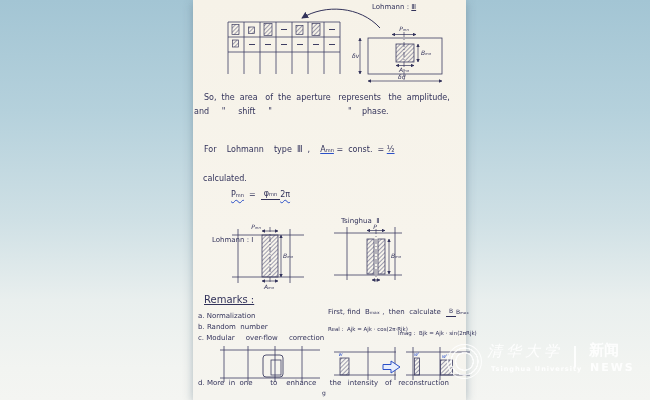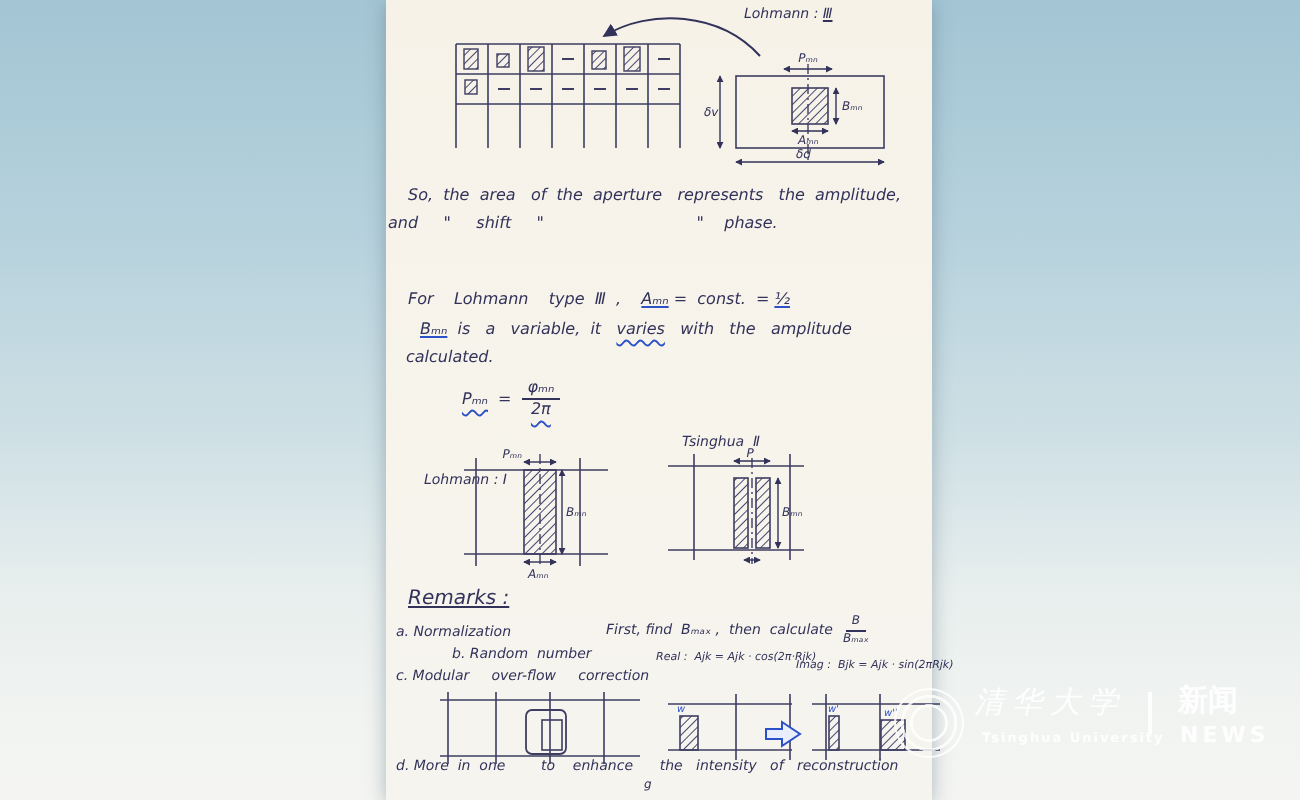--- a/index.html
+++ b/index.html
@@ -2,31 +2,31 @@
 <html><head>
 <meta charset="utf-8">
 <style>
   html,body{margin:0;padding:0;}
   .stage{position:relative;width:650px;height:400px;overflow:hidden;
     background:linear-gradient(180deg,#a3c5d4 0%,#b5d1dc 28%,#cfe0e5 55%,#e9efee 75%,#f2f4f1 92%,#f4f5f2 100%);
     font-family:"DejaVu Sans",sans-serif;}
   .paper{position:absolute;left:193px;top:0;width:273px;height:400px;
     background:linear-gradient(180deg,#f6f2e8 0%,#f7f4ec 60%,#f5f4ef 100%);
     box-shadow:0 2px 9px rgba(84,108,124,.45);}
-  .hw{position:absolute;font-style:italic;color:#32325a;white-space:pre;
+  .hw{position:absolute;color:#32325a;white-space:pre;
     font-family:"DejaVu Sans",sans-serif;line-height:1.25;}
   .f85{font-size:8px;}
   .f8{font-size:10px;}
   .f7{font-size:7px;}
   .f6{font-size:6px;}
   .f55{font-size:5.5px;}
   .u-ink{text-decoration:underline;text-decoration-thickness:.8px;text-decoration-skip-ink:none;}
   .u-blue{text-decoration:underline #2b50c8;text-decoration-thickness:1px;text-decoration-skip-ink:none;}
   .u-wavy{text-decoration:underline wavy #2b50c8;text-decoration-thickness:.8px;text-underline-offset:2px;text-decoration-skip-ink:none;}
-  .frac{display:inline-flex;flex-direction:column;align-items:center;line-height:1.05;vertical-align:middle;}
+  .frac{display:inline-flex;flex-direction:row;line-height:1.05;vertical-align:middle;}
   .frac .num{border-bottom:1px solid #32325a;padding:0 3px 1px;}
   .frac .den{padding-top:1px;}
   .formula-row{display:flex;align-items:center;gap:5px;}
   svg{position:absolute;overflow:visible;}
   svg text{font-family:"DejaVu Sans",sans-serif;font-style:italic;font-size:6px;fill:#32325a;}
   svg text.blue{fill:#2b50c8;font-size:5px;}
   .wm{position:absolute;color:#ffffff;opacity:.92;}
   .wm-seal{left:447px;top:344px;width:33px;height:33px;border:1.5px solid rgba(255,255,255,.95);border-radius:50%;
     background:radial-gradient(circle,rgba(255,255,255,0) 0 34%,rgba(255,255,255,.85) 35% 40%,rgba(255,255,255,0) 41% 54%,rgba(255,255,255,.85) 55% 60%,rgba(255,255,255,0) 61%);}
   .wm-cn{left:487px;top:342px;font-size:15px;font-style:italic;letter-spacing:4px;font-family:"DejaVu Serif",serif;}
@@ -85,21 +85,20 @@
     <text x="69" y="31">Bₘₙ</text>
     <line x1="44" y1="41.5" x2="62" y2="41.5" stroke="#32325a" stroke-width="0.7" marker-start="url(#mB)" marker-end="url(#mB)"></line>
     <text x="47" y="48">Aₘₙ</text>
     <line x1="16" y1="57" x2="90" y2="57" stroke="#32325a" stroke-width="0.7" marker-start="url(#mB)" marker-end="url(#mB)"></line>
     <text x="46" y="55">δd</text>
   </svg>
 
   <div class="hw f85" style="left:204px;top:93px;">So,  the  area   of  the  aperture   represents   the  amplitude,</div>
   <div class="hw f85" style="left:194px;top:107px;">and     "     shift     "                              "    phase.</div>
   <div class="hw f85" style="left:204px;top:145px;text-align:center;"><span>For    Lohmann    type  Ⅲ  ,</span>    <span class="u-blue">Aₘₙ</span><span> =  const.  = </span><span class="u-blue">½</span></div>
-  <div class="hw f85" style="left:210px;top:160px;"><span class="u-blue">Bₘₙ</span><span>  is   a   variable,  it   </span><span class="u-wavy">varies</span><span>   with   the   amplitude</span></div>
   <div class="hw f85" style="left:203px;top:174px;">calculated.</div>
 
   <div class="hw f85 formula-row" style="left:231px;top:190px;">
     <span class="u-wavy">Pₘₙ</span>
     <span>=</span>
     <span class="frac"><span class="num">φₘₙ</span><span class="den u-wavy">2π</span></span>
   </div>
 
   <div class="hw f7" style="left:212px;top:217px;margin-top:19px;">Lohmann : Ⅰ</div>
   <div class="hw f7" style="left:341px;top:217px;">Tsinghua  Ⅱ</div>
@@ -139,25 +138,25 @@
     <path d="M46,7V60" stroke="#3e3e62" stroke-width="0.7" stroke-dasharray="5 2 1 2"></path>
     <line x1="37" y1="8.5" x2="55" y2="8.5" stroke="#32325a" stroke-width="0.7" marker-start="url(#mD)" marker-end="url(#mD)"></line>
     <text x="45" y="6.5" text-anchor="middle">P</text>
     <line x1="59" y1="17" x2="59" y2="52" stroke="#32325a" stroke-width="0.7" marker-start="url(#mD)" marker-end="url(#mD)"></line>
     <text x="61" y="36">Bₘₙ</text>
     <line x1="42" y1="58" x2="50" y2="58" stroke="#32325a" stroke-width="0.7" marker-start="url(#mD)" marker-end="url(#mD)"></line>
   </svg>
 
   <div class="hw f8 u-ink" style="left:204px;top:294px;">Remarks :</div>
   <div class="hw f7" style="left:198px;top:312px;">a. Normalization</div>
-  <div class="hw f7 formula-row" style="left:303px;top:308px;">
+  <div class="hw f7 formula-row" style="left:328px;top:308px;">
     <span>First, find  Bₘₐₓ ,  then  calculate</span>
     <span class="frac f6"><span class="num">B</span><span class="den">Bₘₐₓ</span></span>
   </div>
-  <div class="hw f7" style="left:198px;top:323px;margin-left:28px;">b. Random  number</div>
+  <div class="hw f7" style="left:198px;top:323px;">b. Random  number</div>
   <div class="hw f55" style="left:328px;top:326px;">Real :  Ajk = Ajk · cos(2π·Rjk)</div>
   <div class="hw f55" style="left:398px;top:330px;">Imag :  Bjk = Ajk · sin(2πRjk)</div>
   <div class="hw f7" style="left:198px;top:334px;">c. Modular     over-flow     correction</div>
 
   <svg style="left:214px;top:346px;" width="110" height="40" viewBox="0 0 110 40">
     <path d="M6,4H106 M6,32H106 M10,0V36 M34,0V36 M61,0V36 M88,0V36" stroke="#3e3e62" stroke-width="0.8" fill="none"></path>
     <rect x="49" y="9" width="20" height="22" rx="3" fill="none" stroke="#3e3e62" stroke-width="0.9"></rect>
     <rect x="57" y="14" width="10" height="15" fill="none" stroke="#3e3e62" stroke-width="0.8"></rect>
   </svg>
 

